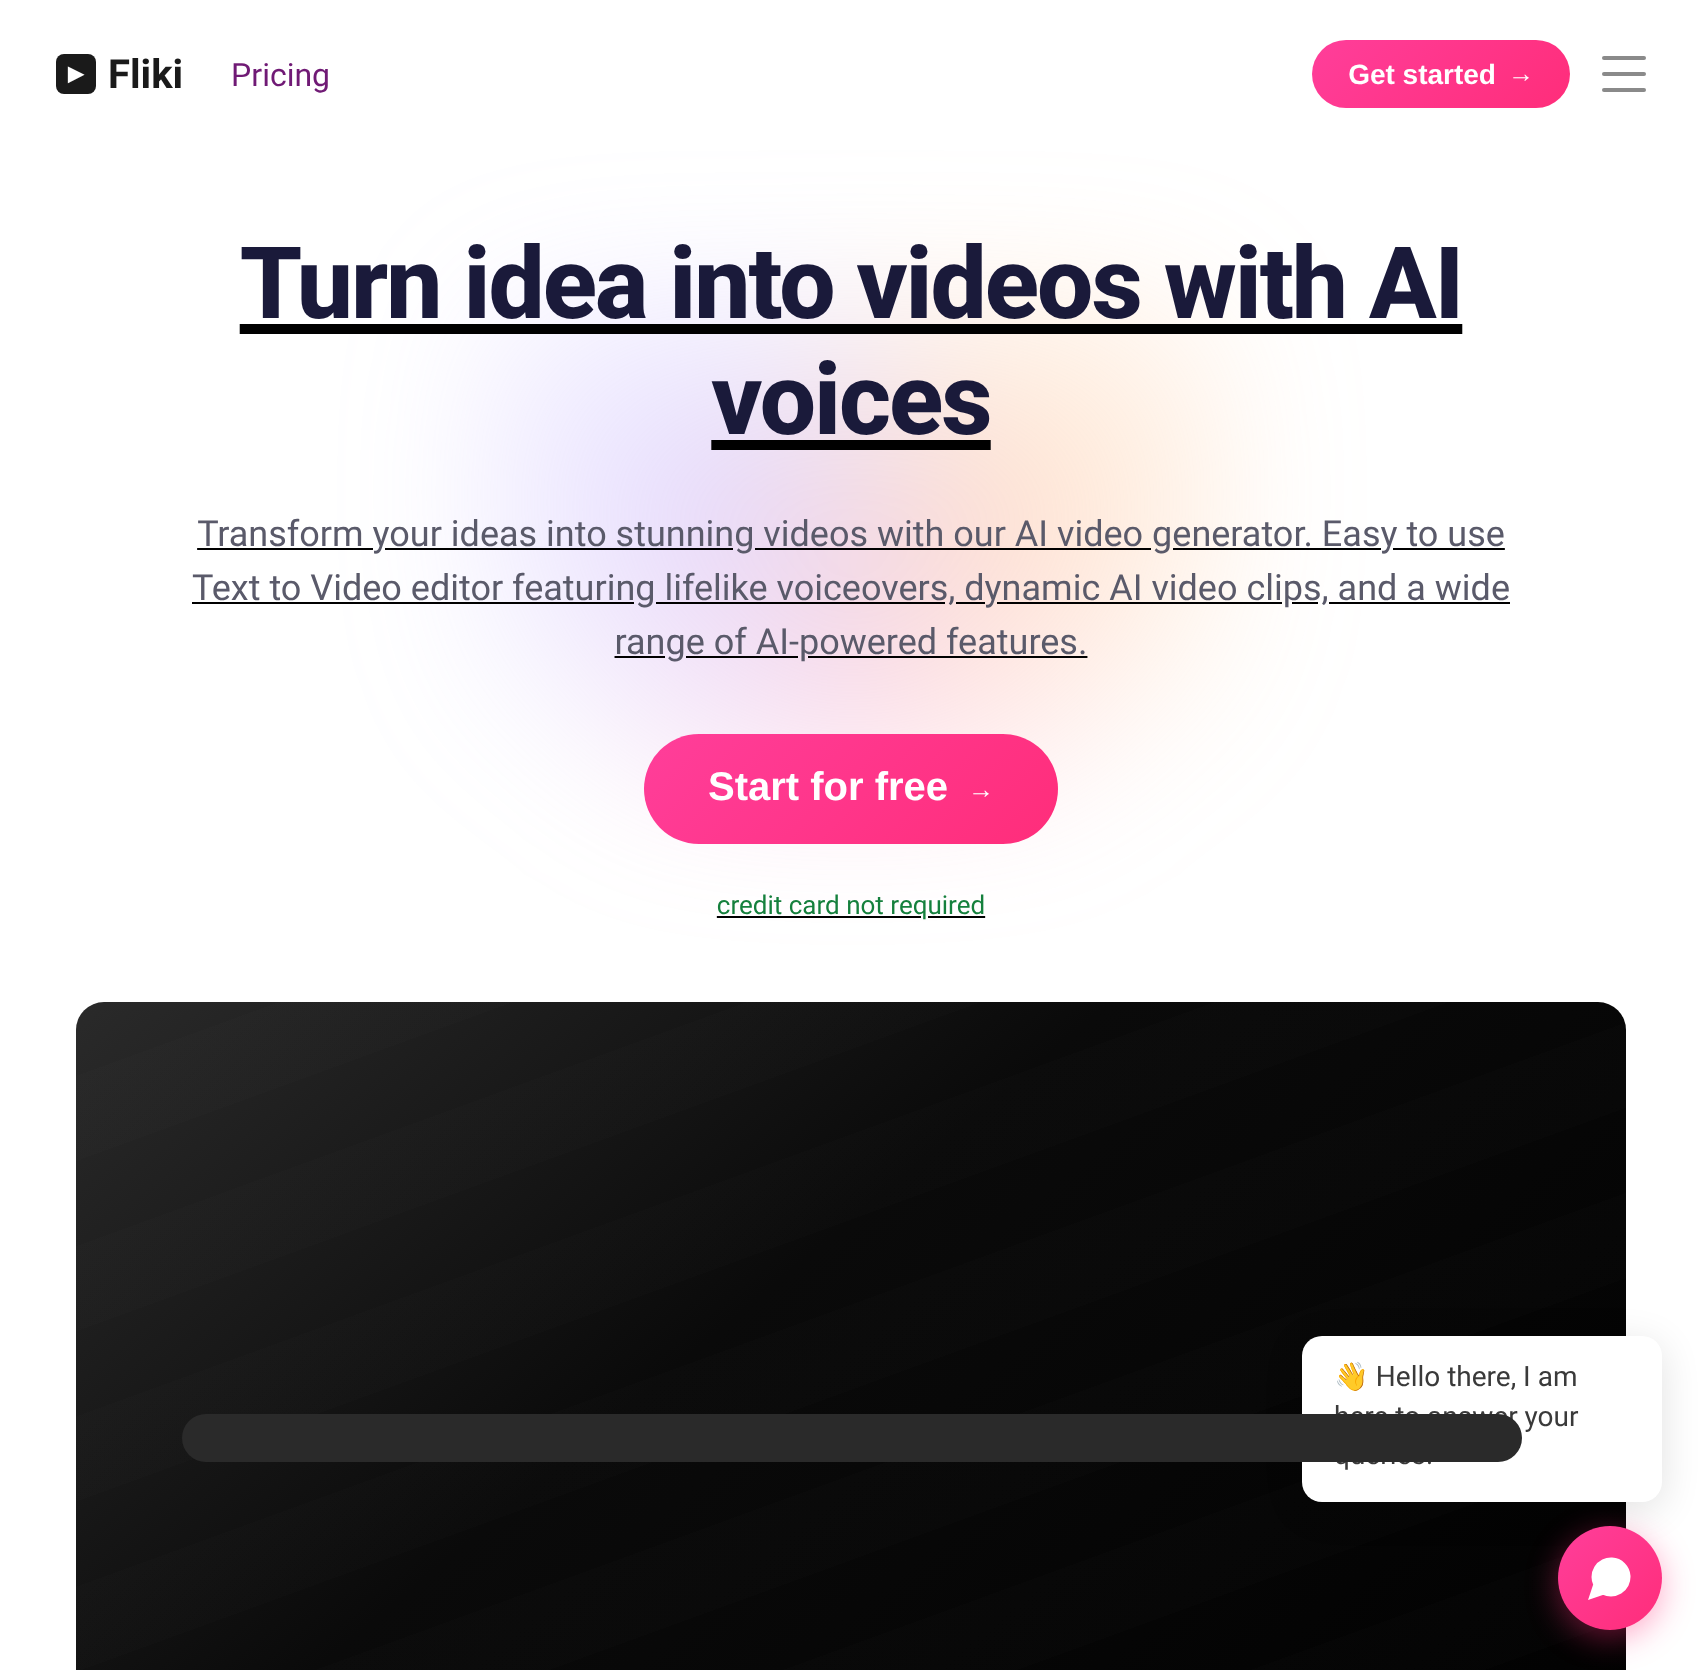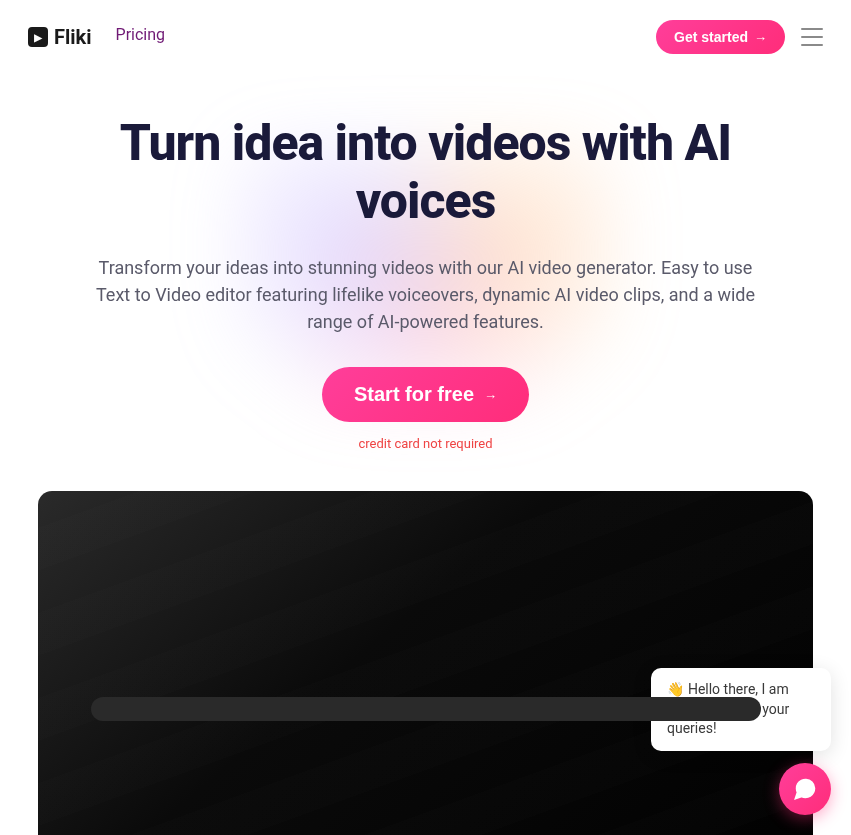--- a/index.html
+++ b/index.html
@@ -19,21 +19,21 @@
     
     .header {
       display: flex;
       align-items: center;
       justify-content: space-between;
       padding: 20px 28px;
     }
     
     .header-left {
       display: flex;
-      align-items: flex-start;
+      align-items: center;
       gap: 24px;
     }
     
     .logo {
       display: flex;
       align-items: center;
       gap: 6px;
       font-weight: 700;
       font-size: 20px;
       color: #1a1a1a;
@@ -99,20 +99,21 @@
       display: block;
       height: 2px;
       background: #8a8a8a;
       border-radius: 2px;
     }
     
     .hero {
       text-align: center;
       padding: 40px 64px 0;
       position: relative;
+      text-decoration: underline;
     }
     
     .hero-bg-glow {
       position: absolute;
       top: 60px;
       left: 50%;
       transform: translateX(-50%);
       width: 400px;
       height: 280px;
       background: radial-gradient(circle at 30% 40%, rgba(180, 160, 255, 0.35), transparent 50%),
@@ -147,23 +148,23 @@
       font-size: 20px;
       font-weight: 600;
       cursor: pointer;
       display: inline-flex;
       align-items: center;
       gap: 10px;
       text-align: center;
     }
     
     .cc-note {
-      color: #ef4444;
+      color: #15803d;
       font-size: 13px;
-      margin-top: 14px;
+      margin-top: 24px;
     }
     
     .video-preview {
       margin: 40px 38px 0;
       background: linear-gradient(140deg, #2a2a2a 0%, #0a0a0a 40%, #000 100%);
       border-radius: 14px;
       height: 436px;
       position: relative;
       display: flex;
       align-items: center;

